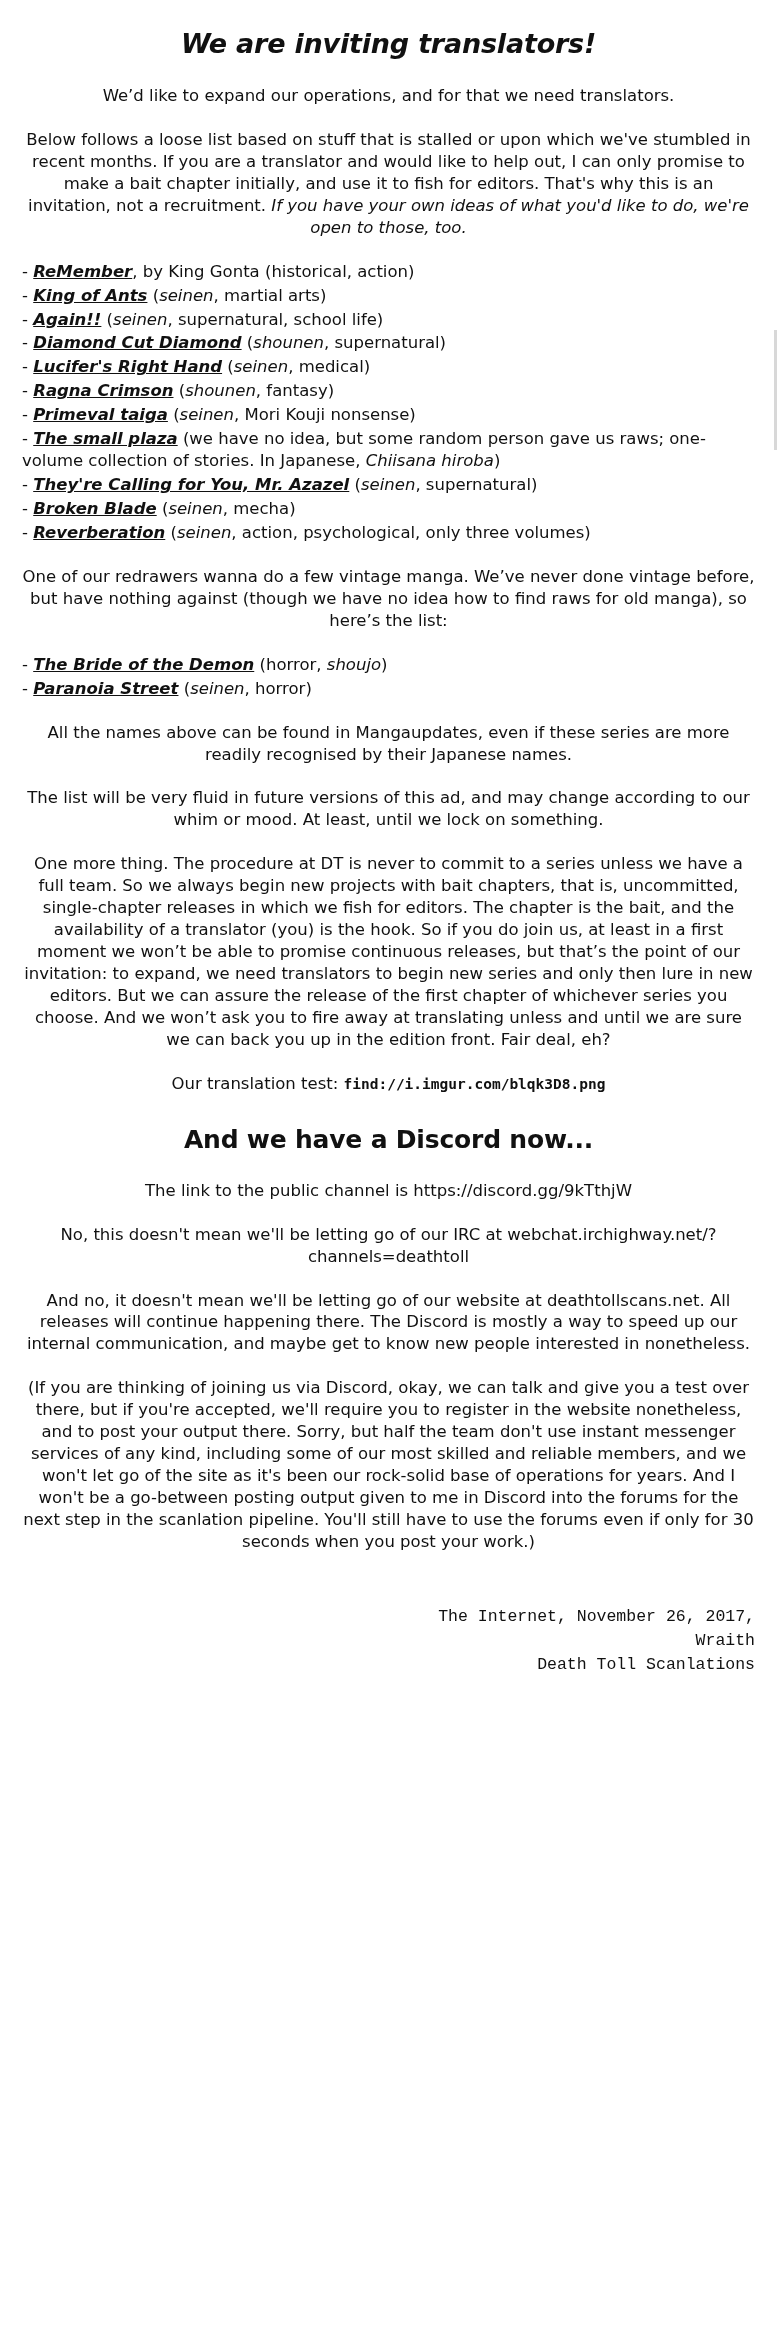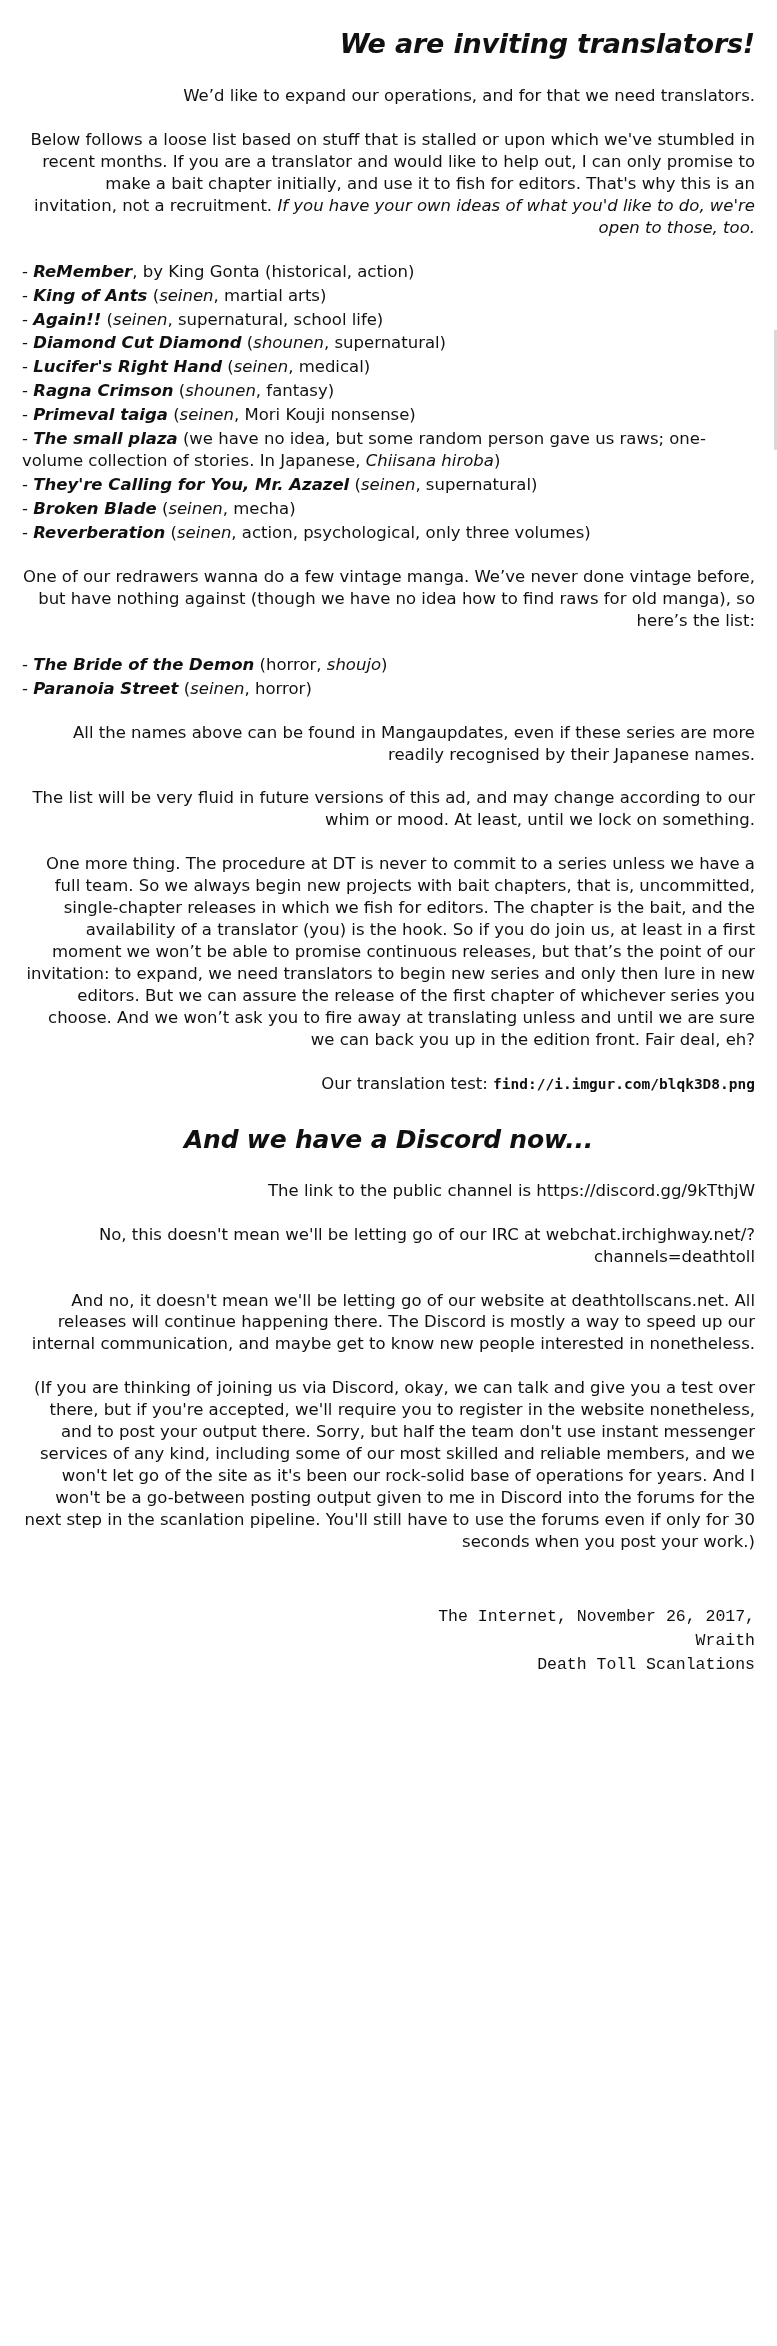--- a/index.html
+++ b/index.html
@@ -18,55 +18,55 @@
     min-height: 2346px;
     box-sizing: border-box;
     padding: 18px 22px 20px 22px;
     position: relative;
   }
   h1.title {
     font-family: "DejaVu Sans", sans-serif;
     font-style: italic;
     font-weight: bold;
     font-size: 27px;
-    text-align: right;
+    text-align: center;
     margin: 10px 0 26px 0;
     letter-spacing: -0.2px;
   }
   h2.subtitle {
     font-family: "DejaVu Sans", sans-serif;
-    font-style: italic;
     font-weight: bold;
     font-size: 25px;
     text-align: center;
     margin: 30px 0 26px 0;
     letter-spacing: -0.2px;
   }
   p.para {
     font-size: 16.5px;
     line-height: 1.33;
     margin: 16px 0 22px 0;
-    text-align: right;
+    text-align: center;
   }
   ul.list {
     list-style: none;
     margin: 0 0 22px 0;
     padding: 0;
   }
   ul.list li {
     font-size: 16.5px;
     line-height: 1.33;
     margin: 0 0 2px 0;
   }
   .dash {
     white-space: pre;
   }
   .item-title {
     font-weight: bold;
     font-style: italic;
+    text-decoration: underline;
   }
   em {
     font-style: italic;
   }
   .mono {
     font-family: "DejaVu Sans Mono", monospace;
     font-weight: bold;
     font-size: 14.5px;
   }
   .signature {

